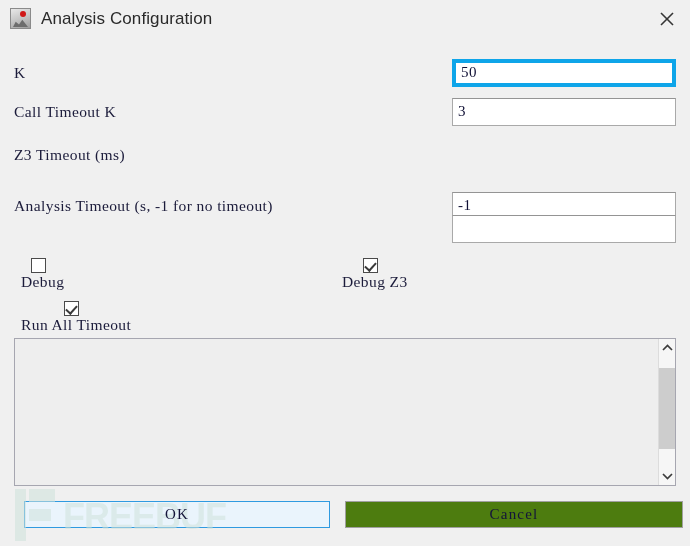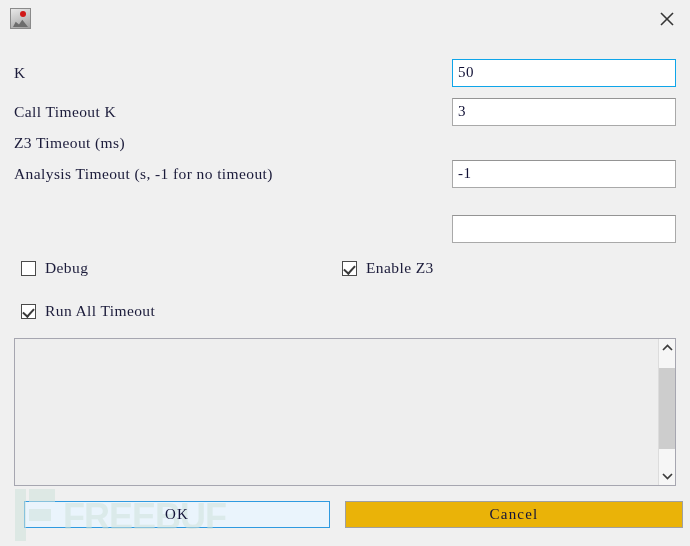--- a/index.html
+++ b/index.html
@@ -98,29 +98,30 @@
     border: 1px solid #a9a9a9;
     border-top-color: #949494;
     font-family: "Liberation Serif", "DejaVu Serif", serif;
     font-size: 15px;
     color: #101035;
     padding: 0 0 0 5px;
     outline: none;
     letter-spacing: 0.5px;
   }
   .form-input.focused {
-    border: 1px solid #0ea5e9;
+    border: 4px solid #0ea5e9;
   }
 
   
   .chk-row {
     position: absolute;
     display: flex;
     align-items: center;
     height: 20px;
+    flex-direction: column;
   }
   .chk-box {
     width: 15px;
     height: 15px;
     box-sizing: border-box;
     border: 1px solid #4a4a4a;
     background: #ffffff;
     position: relative;
     flex: none;
     margin-right: 9px;
@@ -205,21 +206,21 @@
     left: 16px;
     top: 501px;
     width: 306px;
     background: #eaf4fc;
     border: 1px solid #2f9ae0;
   }
   .btn-cancel {
     left: 337px;
     top: 501px;
     width: 338px;
-    background: #eab308;
+    background: #4d7c0f;
     border: 1px solid #a0a0a0;
   }
   .btn-label { position: relative; z-index: 3; }
 
   
   .watermark {
     position: absolute;
     left: 13px;
     top: 487px;
     width: 215px;
@@ -227,59 +228,60 @@
     pointer-events: none;
     z-index: 2;
     opacity: 0.55;
   }
 </style>
 </head>
 <body>
 
 <div class="titlebar">
   <div class="title-icon"></div>
+  <div class="title-text">Analysis Configuration</div>
   <div class="close-btn">
     <svg width="20" height="20" viewBox="0 0 20 20">
       <line x1="4" y1="4" x2="16" y2="16" stroke="#353535" stroke-width="1.6"></line>
       <line x1="16" y1="4" x2="4" y2="16" stroke="#353535" stroke-width="1.6"></line>
     </svg>
   </div>
 </div>
 
 <div class="form-row" style="top:58px">
   <div class="form-label">K</div>
   <input class="form-input focused" type="text" value="50" style="">
 </div>
 
 <div class="form-row" style="top:97px">
   <div class="form-label">Call Timeout K</div>
   <input class="form-input" type="text" value="3" style="">
 </div>
 
-<div class="form-row" style="top:128px">
+<div class="form-row" style="top:140px">
   <div class="form-label">Z3 Timeout (ms)</div>
 </div>
 
-<div class="form-row" style="top:159px">
+<div class="form-row" style="top:191px">
   <div class="form-label">Analysis Timeout (s, -1 for no timeout)</div>
   <input class="form-input" type="text" value="-1" style="">
 </div>
 
 <div class="form-row" style="top:214px">
   <input class="form-input" type="text" value="" style="">
 </div>
 
 <div class="chk-row" style="left:21px; top:258px">
   <span class="chk-box"></span>
   <span class="chk-label">Debug</span>
 </div>
 
 <div class="chk-row" style="left:342px; top:258px">
   <span class="chk-box checked"></span>
-  <span class="chk-label">Enable Z3</span>
+  <span class="chk-label">Debug Z3</span>
 </div>
 
 <div class="chk-row" style="left:21px; top:301px">
   <span class="chk-box checked"></span>
   <span class="chk-label">Run All Timeout</span>
 </div>
 
 <div class="log-area">
   <div class="log-content"></div>
   <div class="scrollbar">

